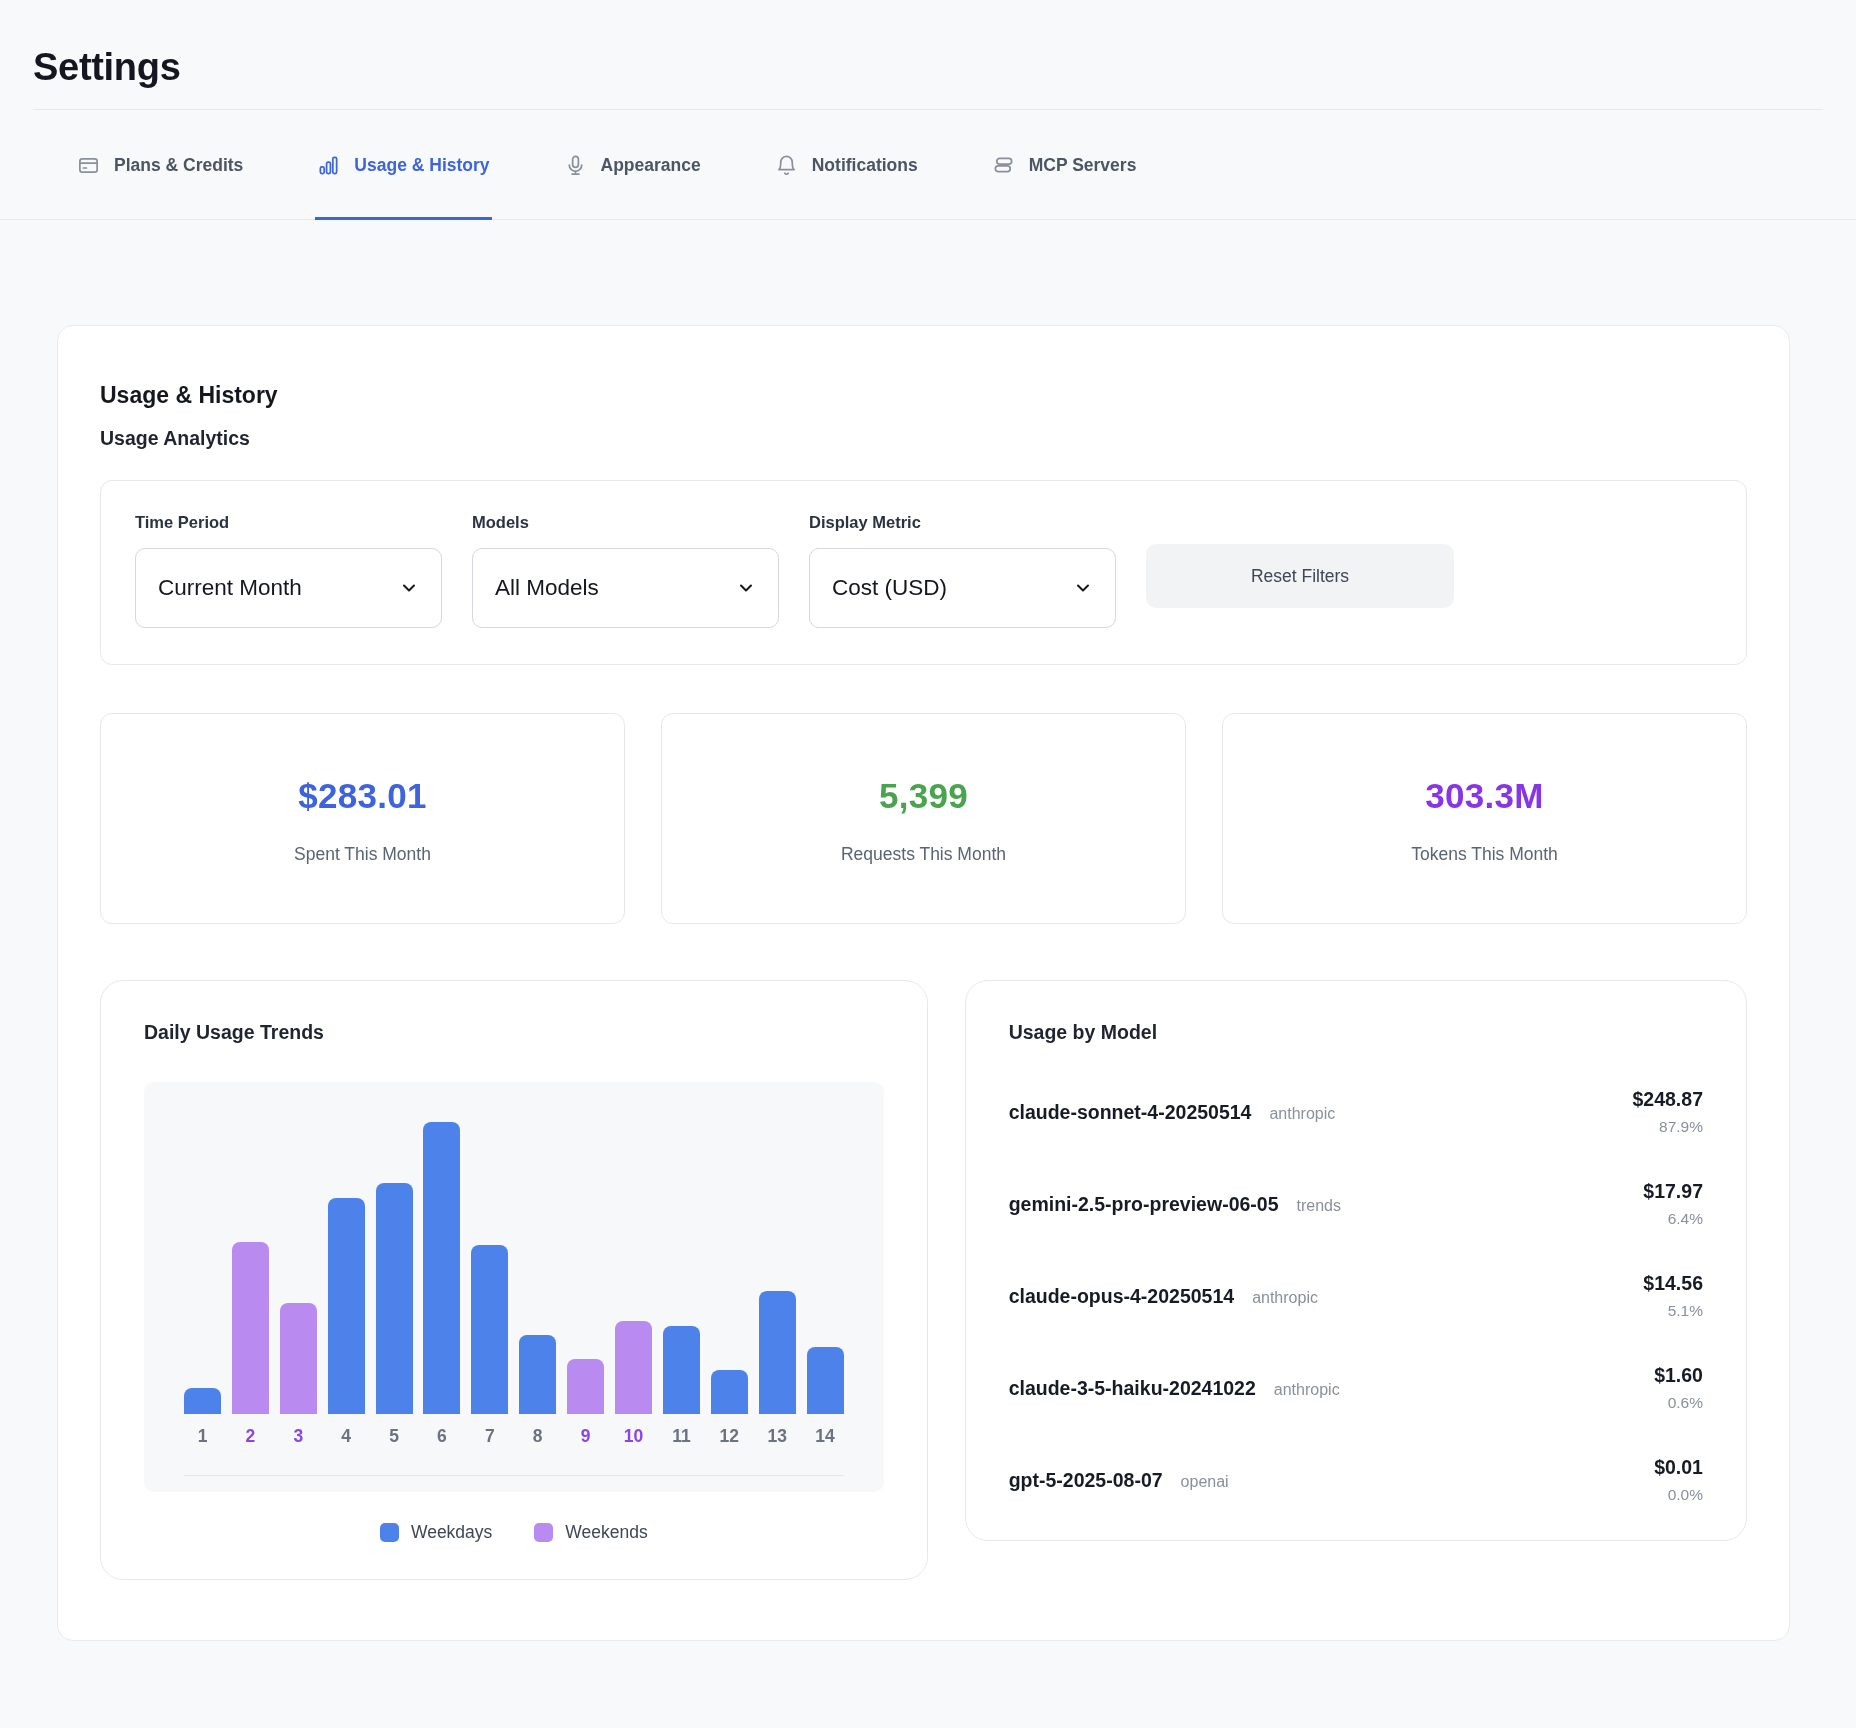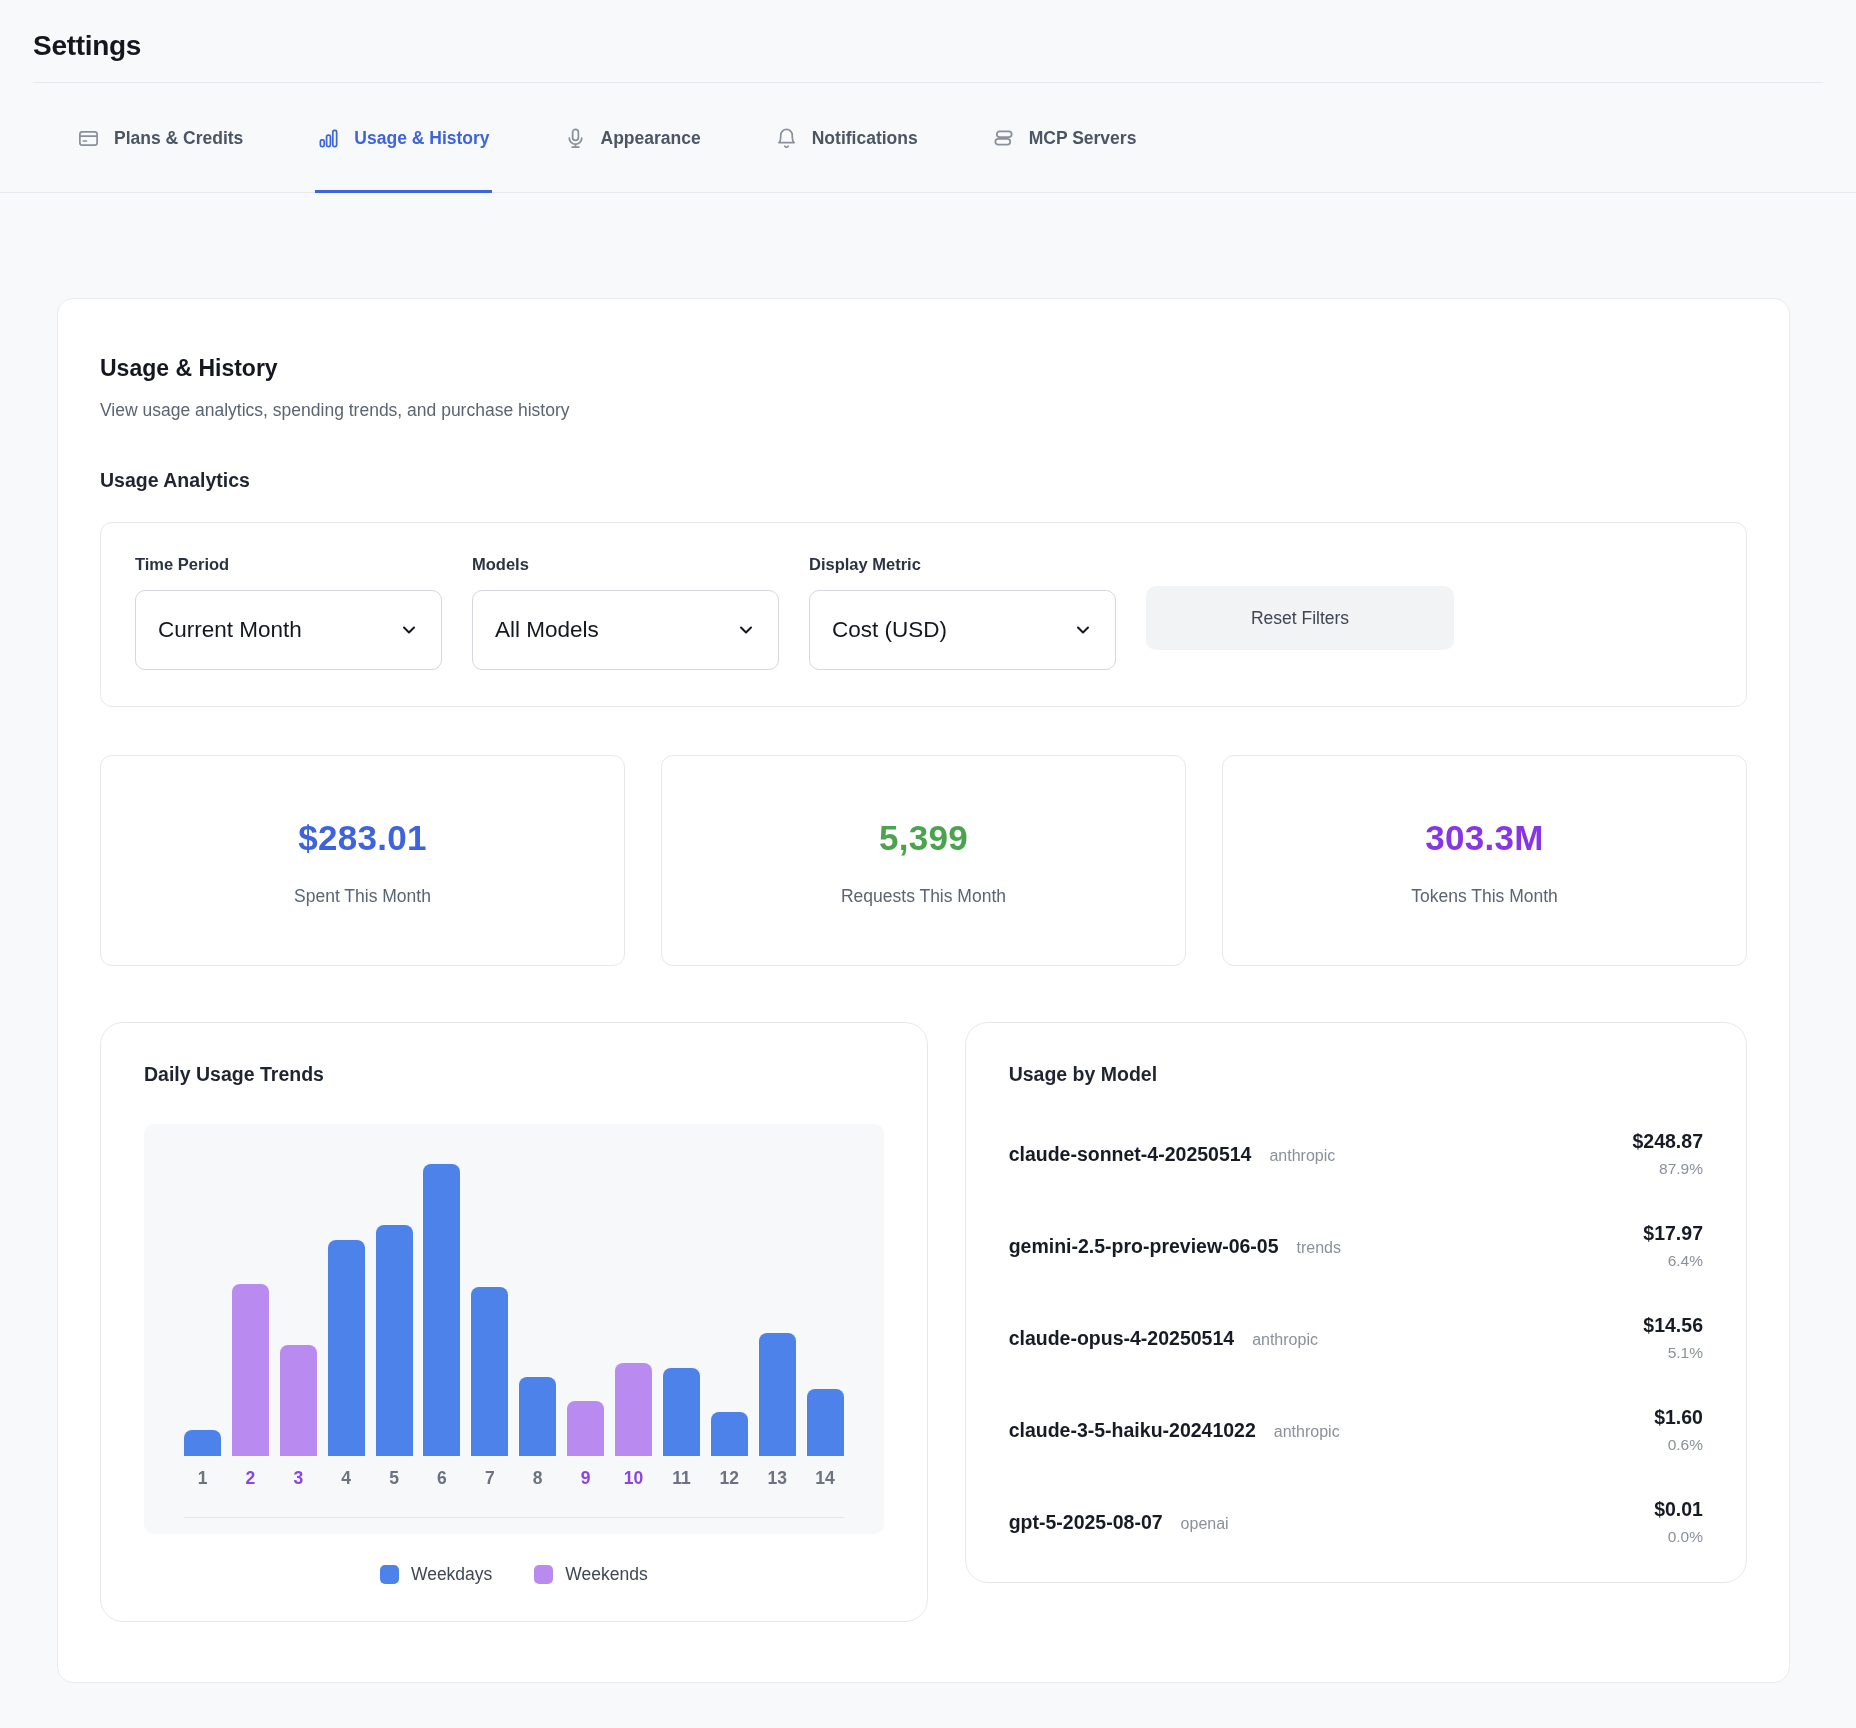--- a/index.html
+++ b/index.html
@@ -5,21 +5,21 @@
   * { box-sizing: border-box; }
   html,body { margin:0; padding:0; }
   body {
     width:1856px; height:1728px; overflow:hidden;
     background:#f8f9fb;
     font-family:"Liberation Sans", sans-serif;
     color:#1b1f2a;
   }
   
   .header { padding:30px 33px 0; }
-  .page-title { font-size:28px; font-weight:700; color:#14171f; margin:0 0 20px; letter-spacing:-0.3px; }
+  .page-title { font-size:38px; font-weight:700; color:#14171f; margin:16px 0 20px; letter-spacing:-0.3px; }
   .page-subtitle { font-size:17px; color:#5b6472; margin:0 0 28px; }
   .header-divider { border-bottom:1px solid #e7e8ec; margin:0 33px; }
 
   
   .tabbar { display:flex; gap:70px; padding-left:75px; border-bottom:1px solid #e7e8ec; }
   .tab {
     display:flex; align-items:center; gap:14px;
     padding:44px 2px 40px; cursor:pointer;
     font-size:17.5px; font-weight:600; color:#4b5563;
     border-bottom:3px solid transparent; margin-bottom:-1px;
@@ -148,21 +148,20 @@
           <rect x="3.5" y="12.5" width="15.5" height="6" rx="3"></rect>
         </svg>
       </span>
       <span class="tab-label">MCP Servers</span>
     </div>
   </div>
 
 <div class="main-card">
 
   <h2 class="section-title">Usage &amp; History</h2>
-  <p class="section-subtitle">View usage analytics, spending trends, and purchase history</p>
 
   <h3 class="analytics-heading">Usage Analytics</h3>
 
   <div class="filter-panel">
     <div class="filter-group">
       <span class="filter-label">Time Period</span>
       <div class="select">
         <span class="select-value">Current Month</span>
         <svg viewBox="0 0 24 24">
             <polyline points="6 9 12 15 18 9"></polyline>

